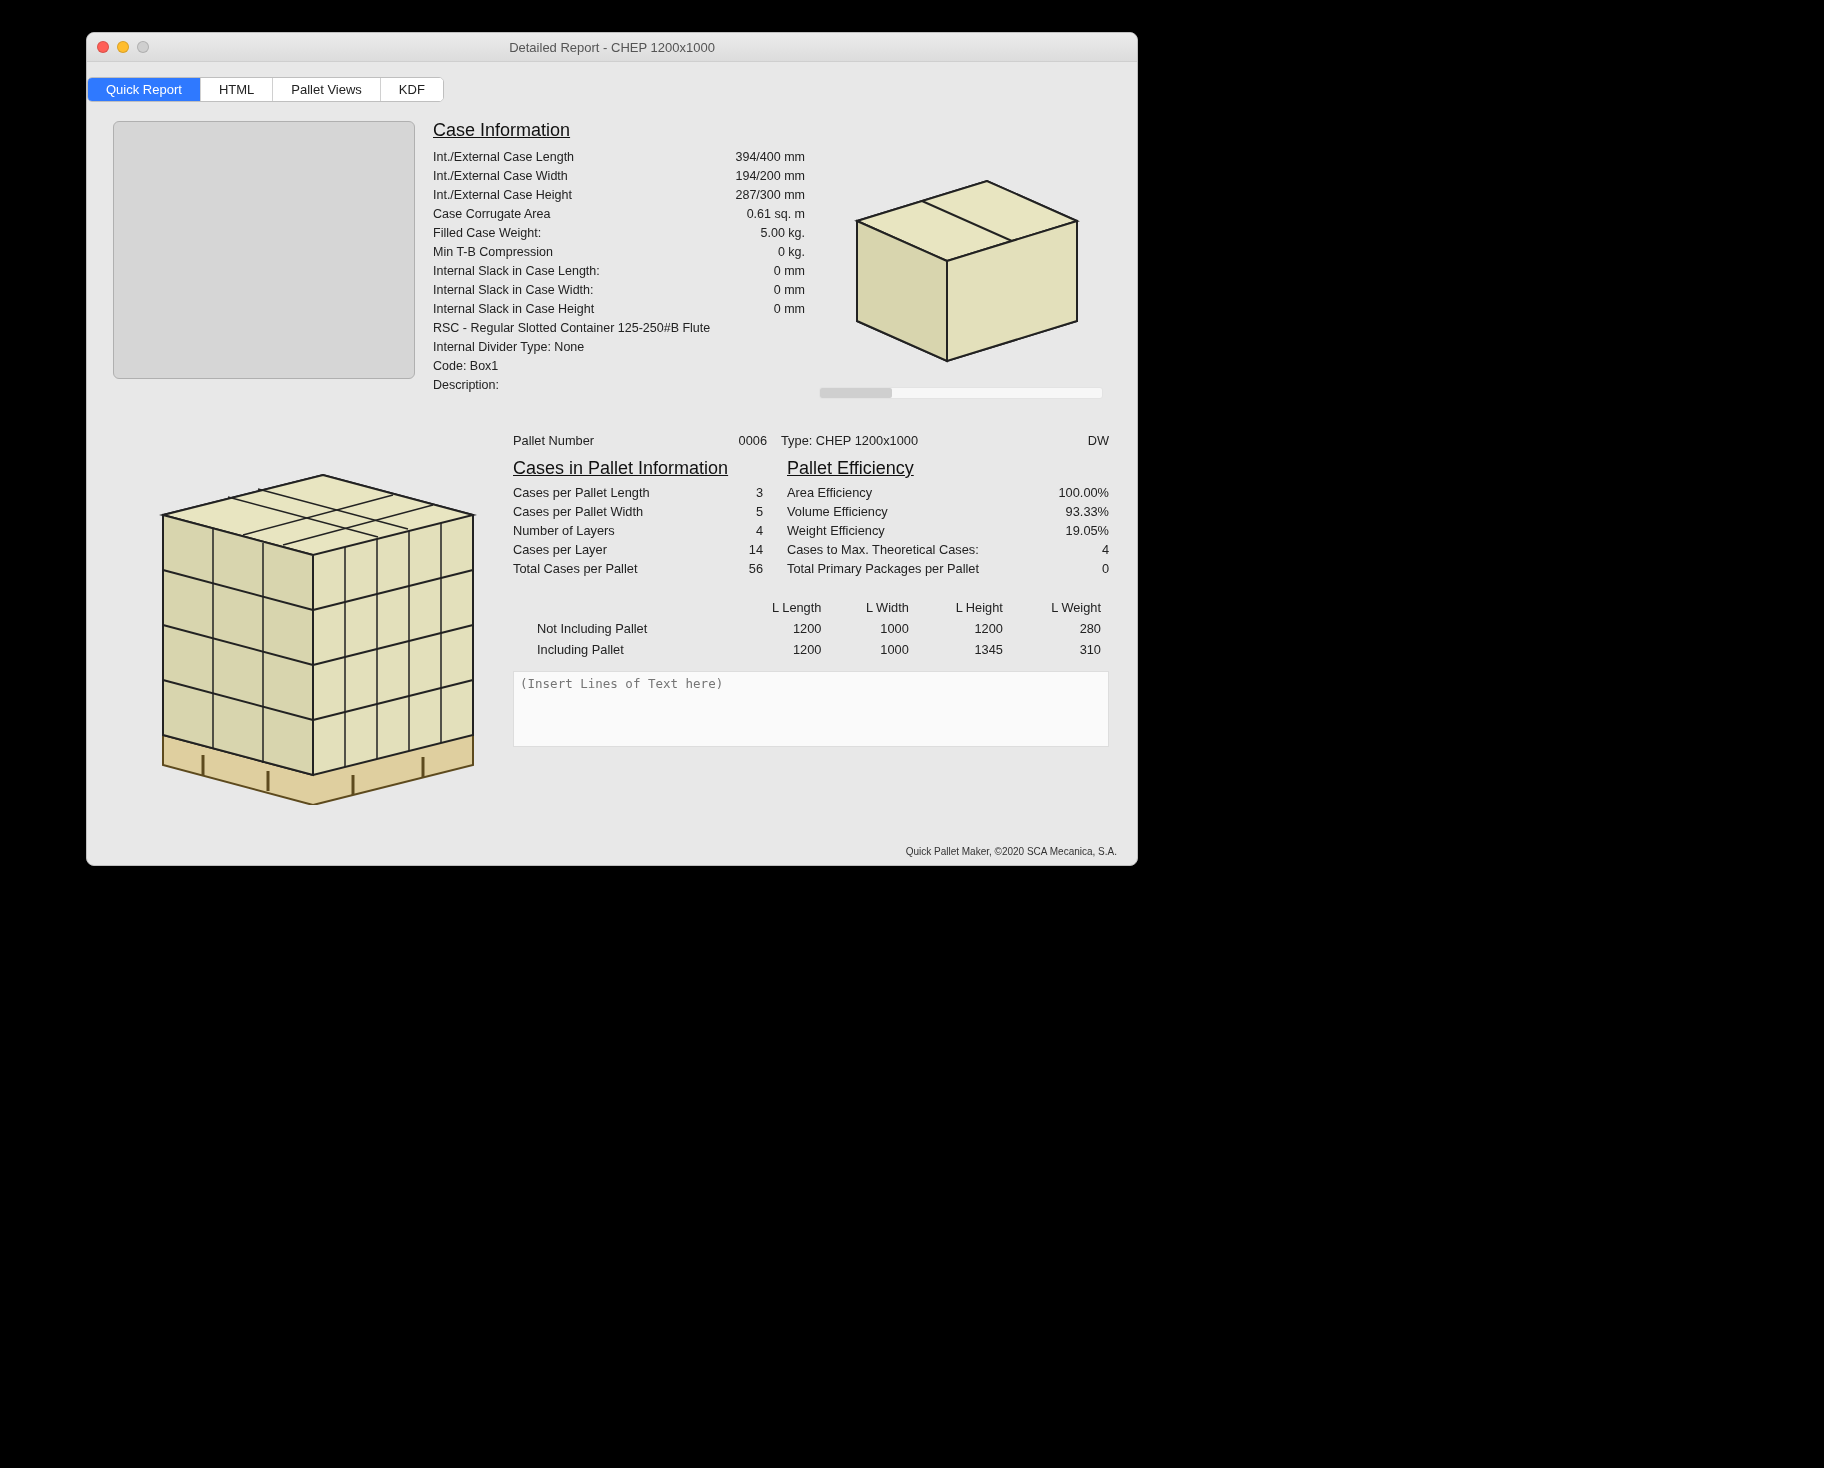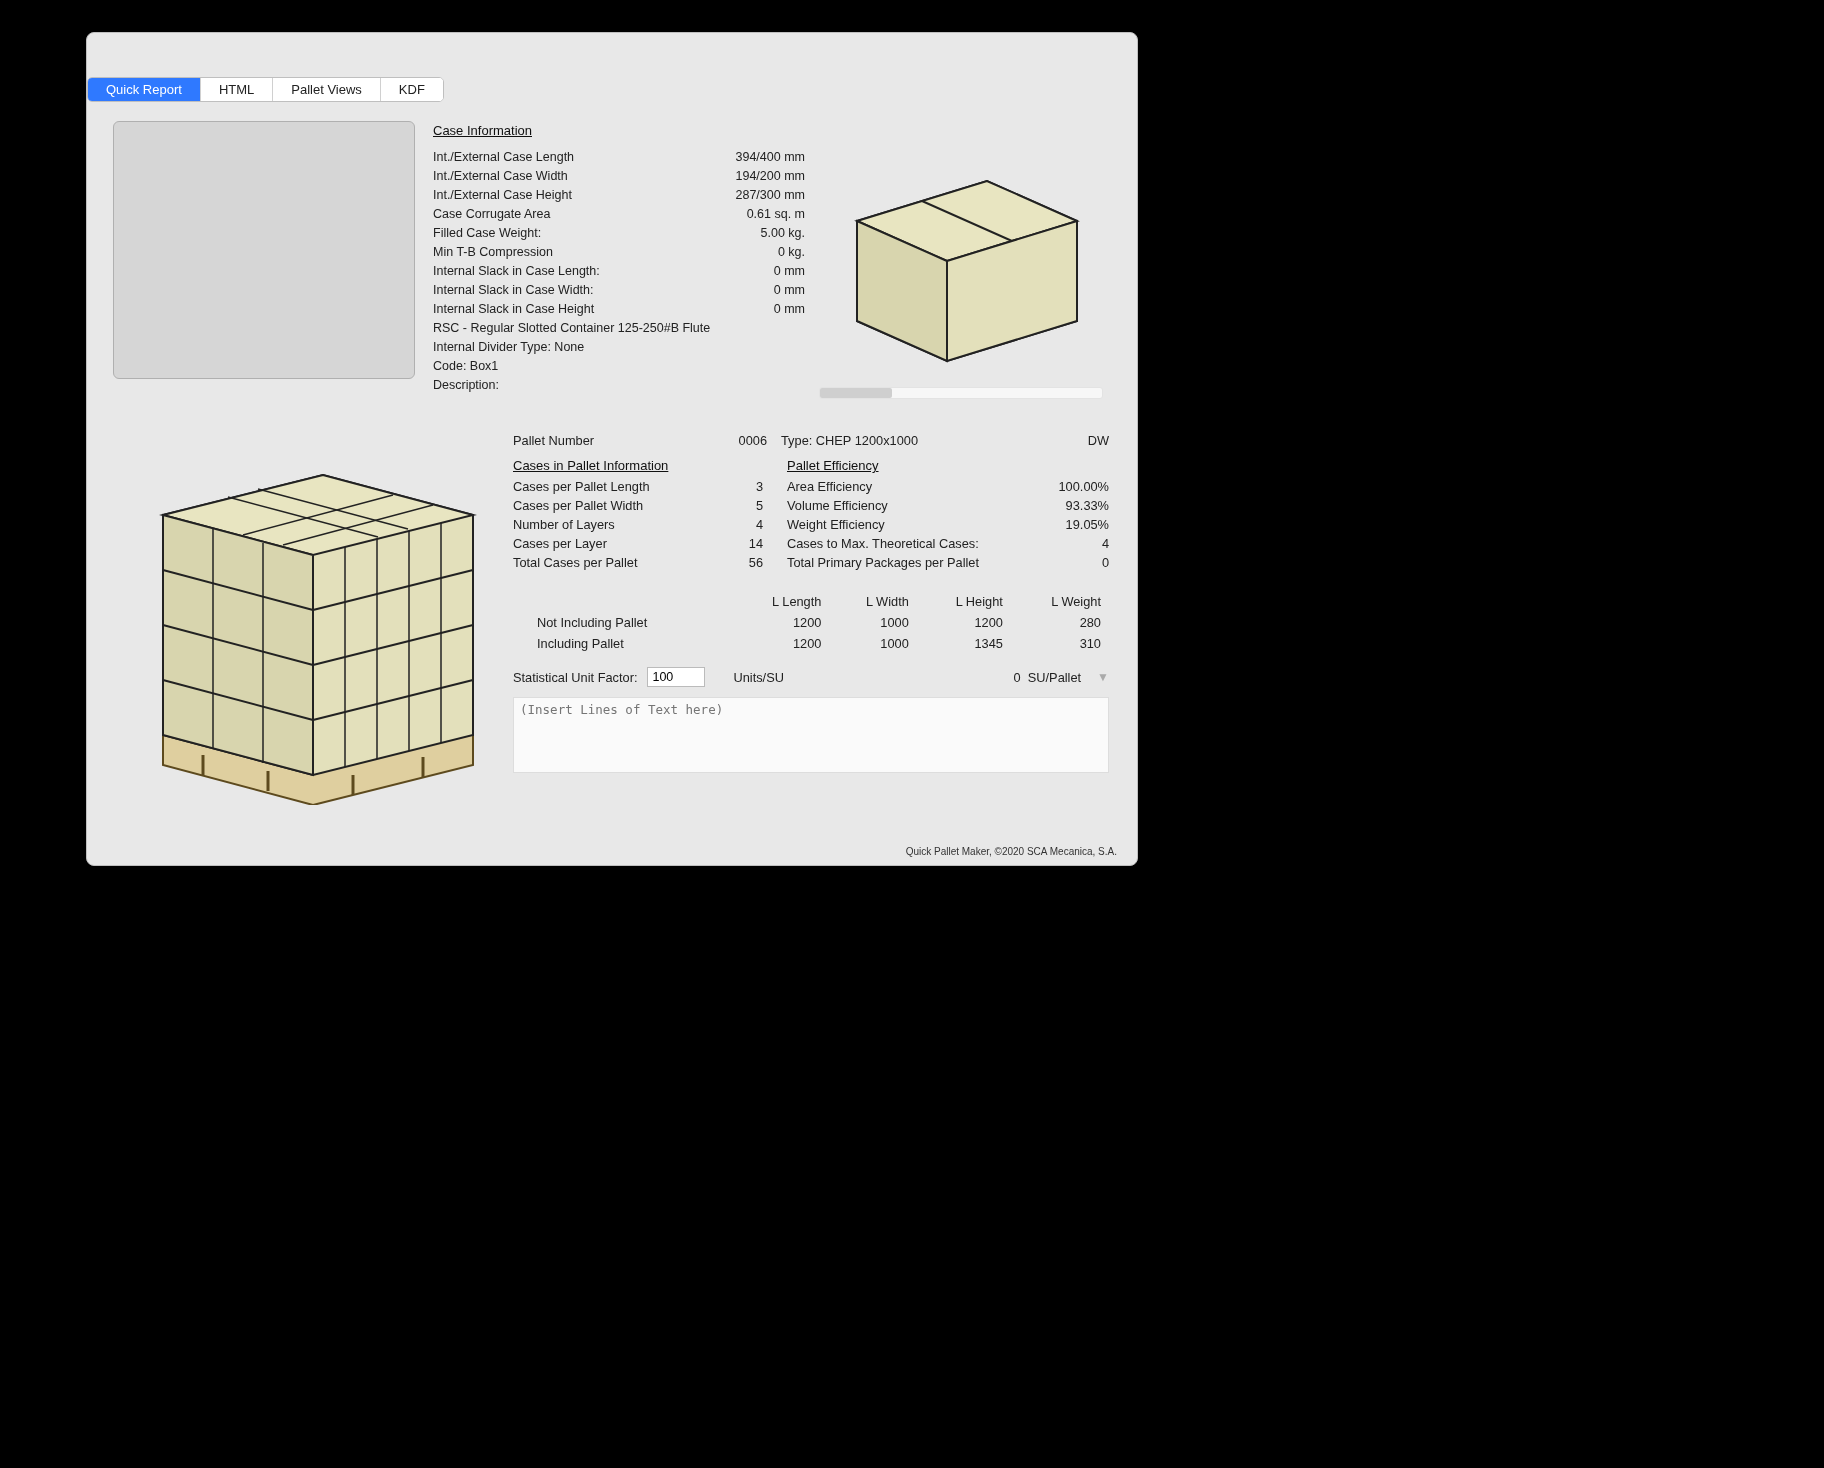--- a/index.html
+++ b/index.html
@@ -107,21 +107,21 @@
     width: 300px;
     height: 256px;
     background: #d6d6d6;
     border: 1px solid #b0b0b0;
     border-radius: 6px;
   }
 
   
   .section-hdr {
     text-decoration: underline;
-    font-size: 13px;
+    font-size: 18px;
     color: #111;
   }
 
   .caseinfo {
     position: absolute;
     left: 346px;
     top: 14px;
     width: 372px;
     font-size: 12.5px;
     line-height: 19px;
@@ -263,20 +263,28 @@
     font-size: 10px;
     color: #333;
   }
 </style>
 </head>
 <body>
 
 <div class="viewport">
   <div class="mac-window">
 
+    <div class="titlebar">
+      <div class="traffic">
+        <div class="dot red"></div>
+        <div class="dot yellow"></div>
+        <div class="dot green"></div>
+      </div>
+      <div class="win-title">Detailed Report - CHEP 1200x1000</div>
+    </div>
 
     <div class="canvas">
 
       <div class="tabs">
         <div class="seg">
           <div class="tab selected">Quick Report</div>
           <div class="tab">HTML</div>
           <div class="tab">Pallet Views</div>
           <div class="tab">KDF</div>
         </div>
@@ -474,30 +482,20 @@
             <tr>
               <td>Including Pallet</td>
               <td>1200</td>
               <td>1000</td>
               <td>1345</td>
               <td>310</td>
             </tr>
           </tbody>
             </table>
 
-          <div class="statrow">
-            <span>Statistical Unit Factor:</span>
-            <input type="text" value="100" style="">
-            <span class="units">Units/SU</span>
-            <span class="su">
-              <span>0</span>
-              &nbsp;<span>SU/Pallet</span>
-            </span>
-            <span class="tri">▼</span>
-          </div>
 
           <textarea class="notes" placeholder="(Insert Lines of Text here)" style=""></textarea>
 
         </div>
 
         <div class="footer">Quick Pallet Maker, ©2020 SCA Mecanica, S.A.</div>
 
       </div>
     </div>
 

